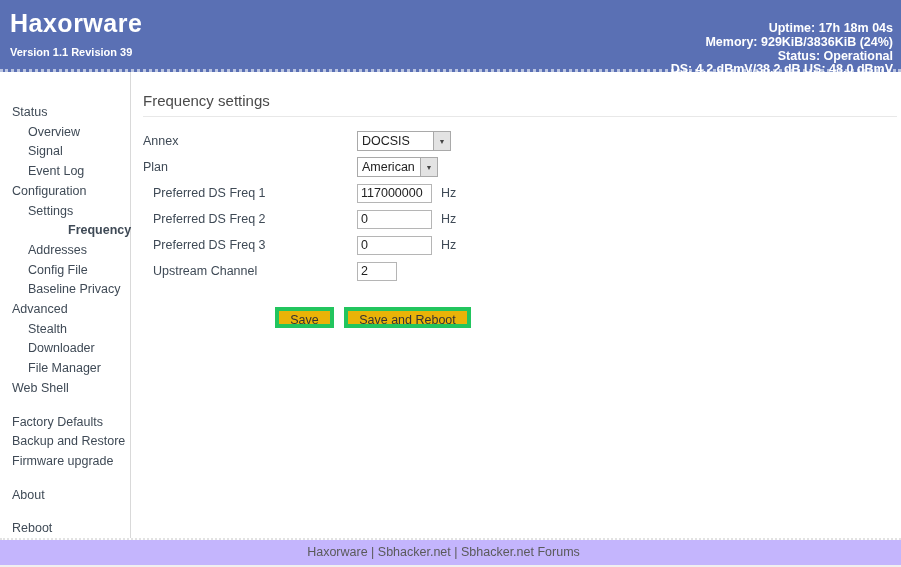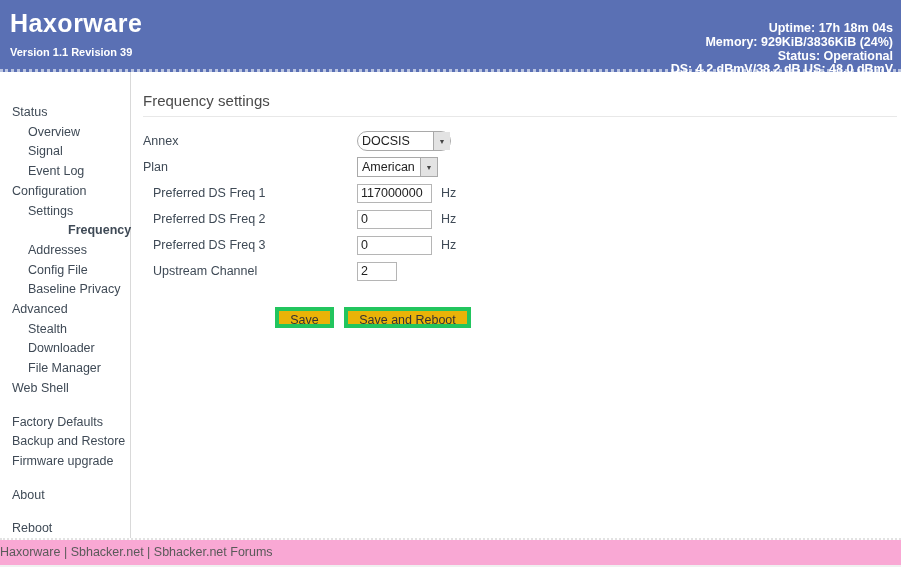--- a/index.html
+++ b/index.html
@@ -58,21 +58,21 @@
     display: inline-flex; align-items: stretch;
     border: 1px solid #a9a9a9; background: #ffffff; height: 20px;
     cursor: default;
   }
   .sel-text { font-size: 12.5px; padding: 2px 4px; color: #222; flex: 1; white-space: nowrap; }
   .sel-btn {
     width: 17px; background: #e3e3e3; border-left: 1px solid #a9a9a9;
     display: flex; align-items: center; justify-content: center;
     font-size: 7px; color: #444;
   }
-  .sel.annex { width: 94px; border-radius: 10px; }
+  .sel.annex { width: 94px; }
   .sel.plan  { width: 81px; }
 
   .txt {
     width: 75px; height: 19px;
     border: 1px solid #b5b5b5; background: #fff;
     font-family: "Liberation Sans", sans-serif; font-size: 12.5px; color: #222;
     padding: 1px 3px; outline: none;
   }
   .txt.small { width: 40px; }
   .suffix { font-size: 12.5px; margin-left: 9px; color: #3f4a56; }
@@ -83,22 +83,22 @@
     font-size: 12.5px; color: #333;
     background: #eab308;
     border: 4px solid #22c55e;
     padding: 2px 11px; height: 21px;
     margin: 0 3px;
   }
 
   
   .footer-rule { border-top: 2px dotted #e2e2e2; }
   .footer-links {
-    text-align: left; font-size: 12.5px; color: #5a5a5a;
-    padding: 5px 14px 6px 0; background: #f9a8d4;
+    text-align: center; font-size: 12.5px; color: #5a5a5a;
+    padding: 5px 14px 6px 0; background: #c4b5fd;
   }
   .footer-links a { color: #5a5a5a; text-decoration: none; }
   .footer-strip { height: 27px; background: #f0f0f0; }
 </style>
 </head>
 <body>
 
 <div class="header">
   <div class="header-left">
     <div class="header-title">Haxorware</div>

